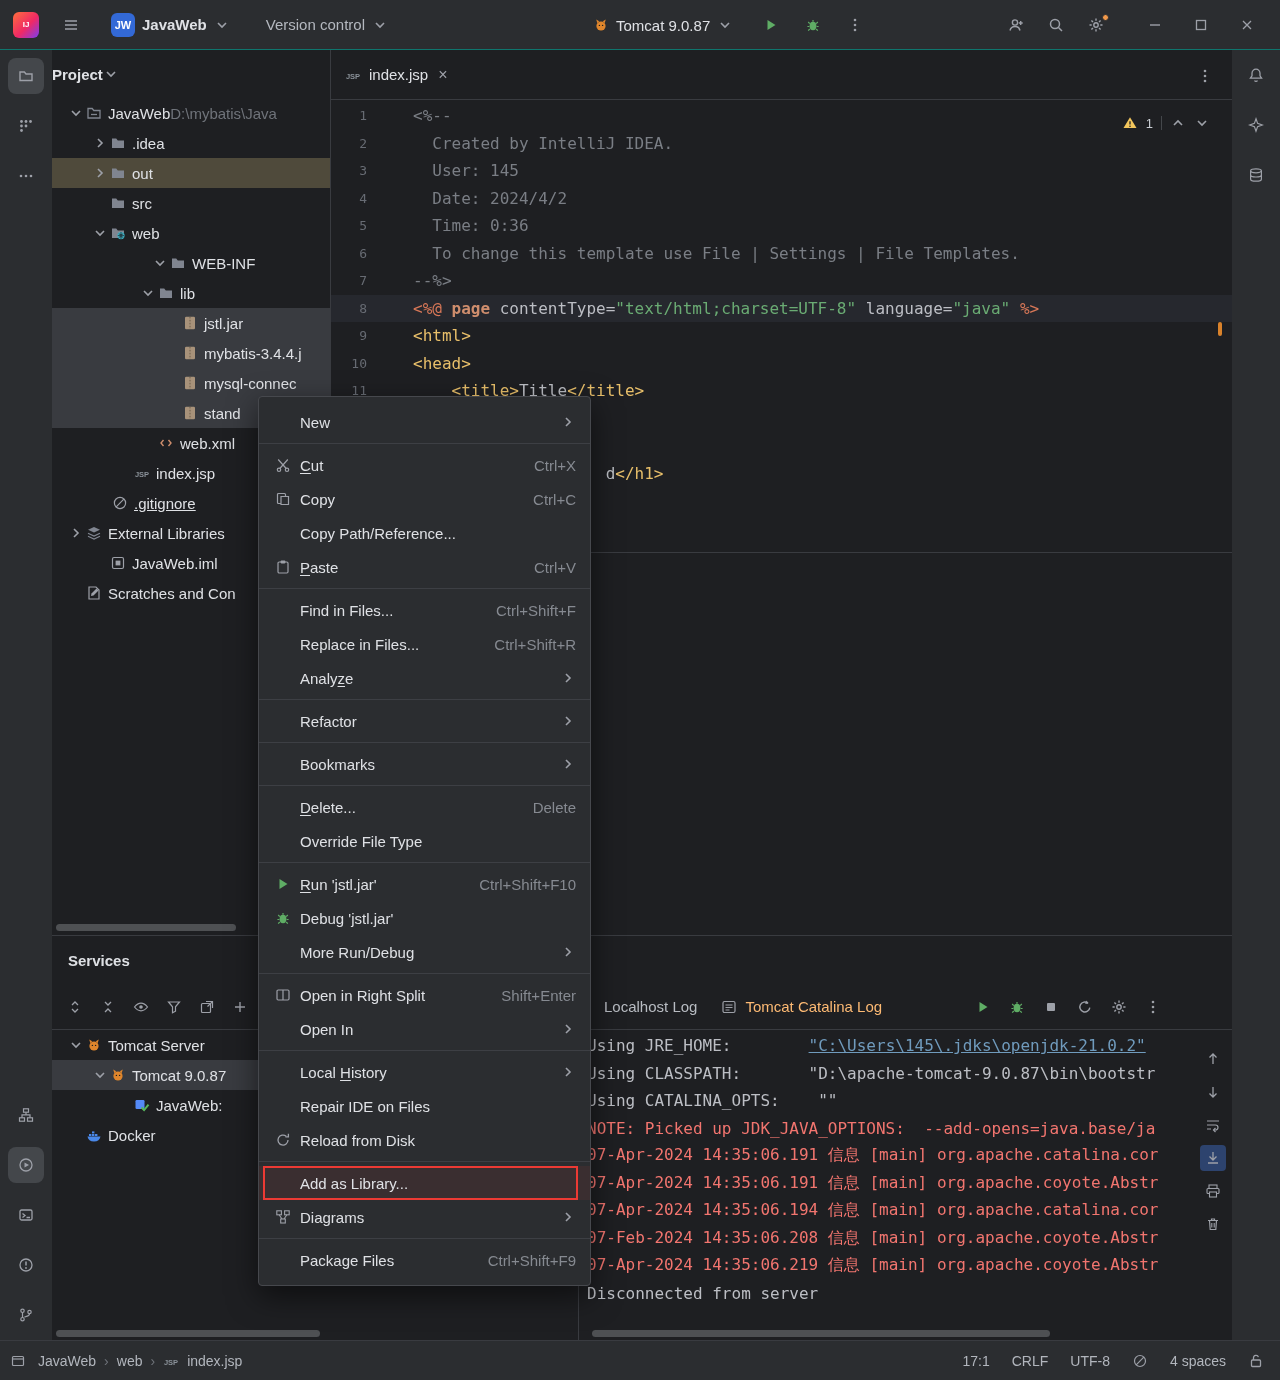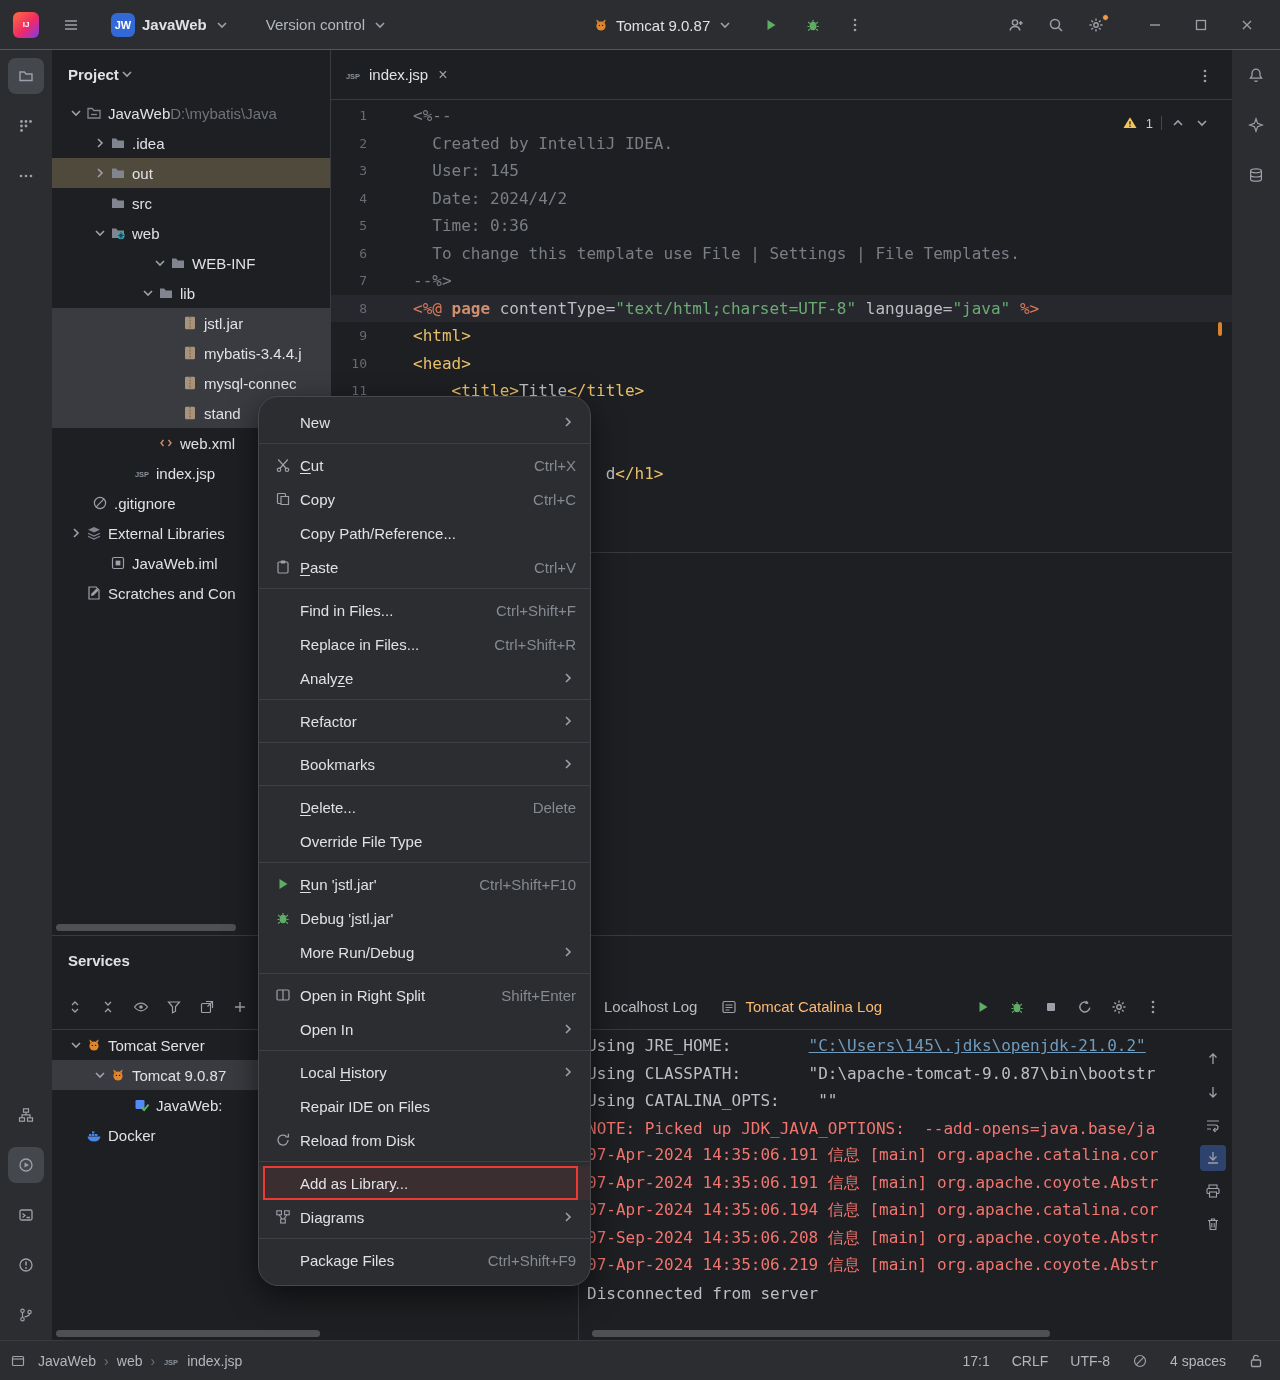--- a/index.html
+++ b/index.html
@@ -31,21 +31,21 @@
   .act-col{display:flex;flex-direction:column;align-items:center}
   .act-btn{width:36px;height:36px;border-radius:8px;display:flex;align-items:center;justify-content:center;margin-bottom:14px;cursor:pointer}
   .act-btn svg{width:20px;height:20px}
   .act-btn.active{background:#44474b}
   #leftbar-top{position:absolute;left:8px;top:8px}
   #leftbar-bottom{position:absolute;left:8px;top:1047px}
   #rightbar .act-col{position:absolute;left:6px;top:7px}
 
   
   #project-panel{position:absolute;left:52px;top:50px;width:278px;height:885px;overflow:hidden}
-  .panel-header{height:48px;display:flex;align-items:center;padding-left:16px;gap:0;font-weight:bold}
+  .panel-header{height:48px;display:flex;align-items:center;padding-left:0;gap:0;font-weight:bold}
   .trow{display:flex;align-items:center;height:30px;white-space:nowrap;cursor:pointer}
   .tarrow{width:20px;height:16px;display:inline-flex;align-items:center;justify-content:center;color:#9da0a8;flex:none}
   .tlabel{margin-left:6px}
   .thint{color:#6f737a;margin-left:0}
   .trow-selected{background:#393b40}
   .trow-warm{background:#4f4a3b}
   .hscroll{position:absolute;height:7px;border-radius:4px;background:#4e5053}
 
   
   #editor{position:absolute;left:330px;top:50px;width:902px;height:885px;border-left:1px solid #393b40;overflow:hidden}
@@ -88,21 +88,21 @@
 
   
   #statusbar{position:absolute;left:0;top:1340px;width:1280px;height:40px;background:#2b2d30;border-top:1px solid #393b40;display:flex;align-items:center;font-size:14px;color:#b2b6bd}
   #breadcrumb{display:flex;align-items:center;gap:8px;padding-left:12px}
   .bc-sep{color:#6f737a}
   .bc-item{cursor:pointer}
   .sb-right{margin-left:auto;display:flex;align-items:center;gap:22px;padding-right:16px}
   .sb-item{cursor:pointer;display:flex;align-items:center}
 
   
-  #context-menu{position:absolute;left:258px;top:396px;width:333px;background:#2b2d30;border:1px solid #46484d;border-radius:20px;box-shadow:0 10px 30px rgba(0,0,0,.55);padding:8px 0;z-index:100}
+  #context-menu{position:absolute;left:258px;top:396px;width:333px;background:#2b2d30;border:1px solid #46484d;border-radius:4px;box-shadow:0 10px 30px rgba(0,0,0,.55);padding:8px 0;z-index:100}
   .mi{display:flex;align-items:center;height:34px;padding:0 14px 0 16px;position:relative;cursor:pointer}
   .micon{width:16px;margin-right:9px}
   .milabel{flex:1;white-space:nowrap}
   .mishort{color:#868a91;margin-left:24px}
   .misub{justify-content:flex-end}
   .msep{height:1px;background:#3d3f44;margin:4px 0}
   .mi-red{background:rgba(236,58,52,.08)}
   .mi-red::after{content:"";position:absolute;left:4px;right:12px;top:0;bottom:0;border:2px solid #ec3a34;pointer-events:none}
   u{text-underline-offset:2px}
 </style>
@@ -491,21 +491,21 @@
         </div>
         <div class="trow" style="padding-left: 62px;">
           <span class="tarrow"></span>
           <span class="icon">
             <svg width="16" height="16" viewBox="0 0 16 16" fill="none" xmlns="http://www.w3.org/2000/svg">
               <text x="8" y="11.5" text-anchor="middle" font-size="7.5" font-weight="bold" font-family="Liberation Sans,sans-serif" fill="#8a9199">JSP</text>
             </svg>
           </span>
           <span class="tlabel">index.jsp</span>
         </div>
-        <div class="trow" style="padding-left: 20px;">
+        <div class="trow" style="padding-left: 40px; text-decoration: underline;">
           <span class="tarrow"></span>
           <span class="icon">
             <svg width="16" height="16" viewBox="0 0 16 16" fill="none" xmlns="http://www.w3.org/2000/svg">
               <circle cx="8" cy="8" r="5.6" stroke="#9da0a8" stroke-width="1.2"></circle>
               <path d="M4.2 11.8L11.8 4.2" stroke="#9da0a8" stroke-width="1.2"></path>
             </svg>
           </span>
           <span class="tlabel">.gitignore</span>
         </div>
         <div class="trow" style="padding-left: 14px;">
@@ -825,21 +825,21 @@
     <div class="v-divider"></div>
     <div id="console-body">
       <div id="console-output">
           <div class="con-line"><span class="sg-pl">Using JRE_HOME:        </span><span class="sg-lnk">"C:\Users\145\.jdks\openjdk-21.0.2"</span></div>
           <div class="con-line"><span class="sg-pl">Using CLASSPATH:       </span><span class="sg-pl">"D:\apache-tomcat-9.0.87\bin\bootstr</span></div>
           <div class="con-line"><span class="sg-pl">Using CATALINA_OPTS:    ""</span></div>
           <div class="con-line"><span class="sg-err">NOTE: Picked up JDK_JAVA_OPTIONS:  --add-opens=java.base/ja</span></div>
           <div class="con-line"><span class="sg-err">07-Apr-2024 14:35:06.191 信息 [main] org.apache.catalina.cor</span></div>
           <div class="con-line"><span class="sg-err">07-Apr-2024 14:35:06.191 信息 [main] org.apache.coyote.Abstr</span></div>
           <div class="con-line"><span class="sg-err">07-Apr-2024 14:35:06.194 信息 [main] org.apache.catalina.cor</span></div>
-          <div class="con-line"><span class="sg-err">07-Sep-2024 14:35:06.208 信息 [main] org.apache.coyote.Abstr</span></div>
+          <div class="con-line"><span class="sg-err">07-Feb-2024 14:35:06.208 信息 [main] org.apache.coyote.Abstr</span></div>
           <div class="con-line"><span class="sg-err">07-Apr-2024 14:35:06.219 信息 [main] org.apache.coyote.Abstr</span></div>
           <div class="con-line"><span class="sg-pl">Disconnected from server</span></div>
         </div>
       <div id="console-gutter">
           <button class="gbtn">
             <span class="icon">
               <svg width="16" height="16" viewBox="0 0 16 16" fill="none" xmlns="http://www.w3.org/2000/svg">
                 <path d="M8 13V3M4.5 6.5L8 3l3.5 3.5" stroke="currentColor" stroke-width="1.3"></path>
               </svg>
             </span>

